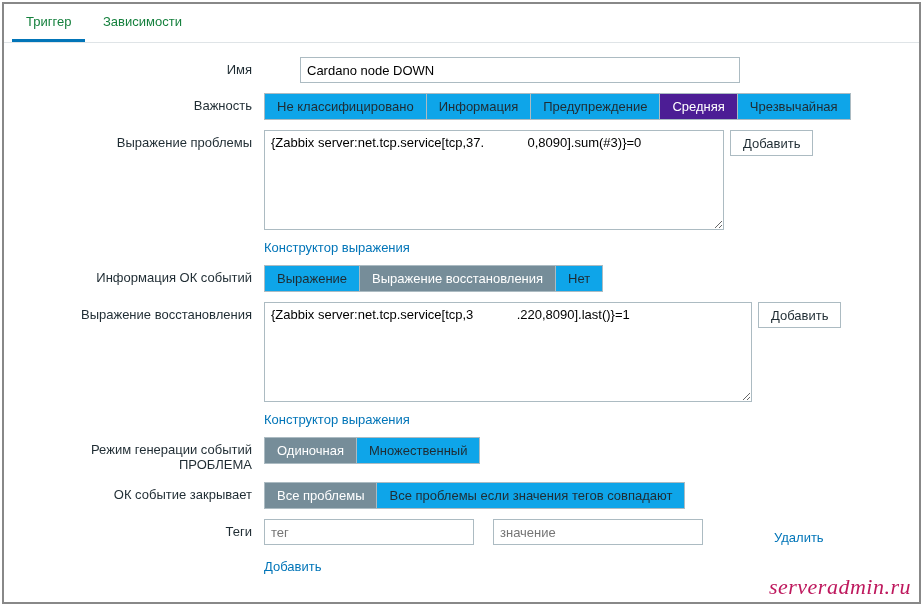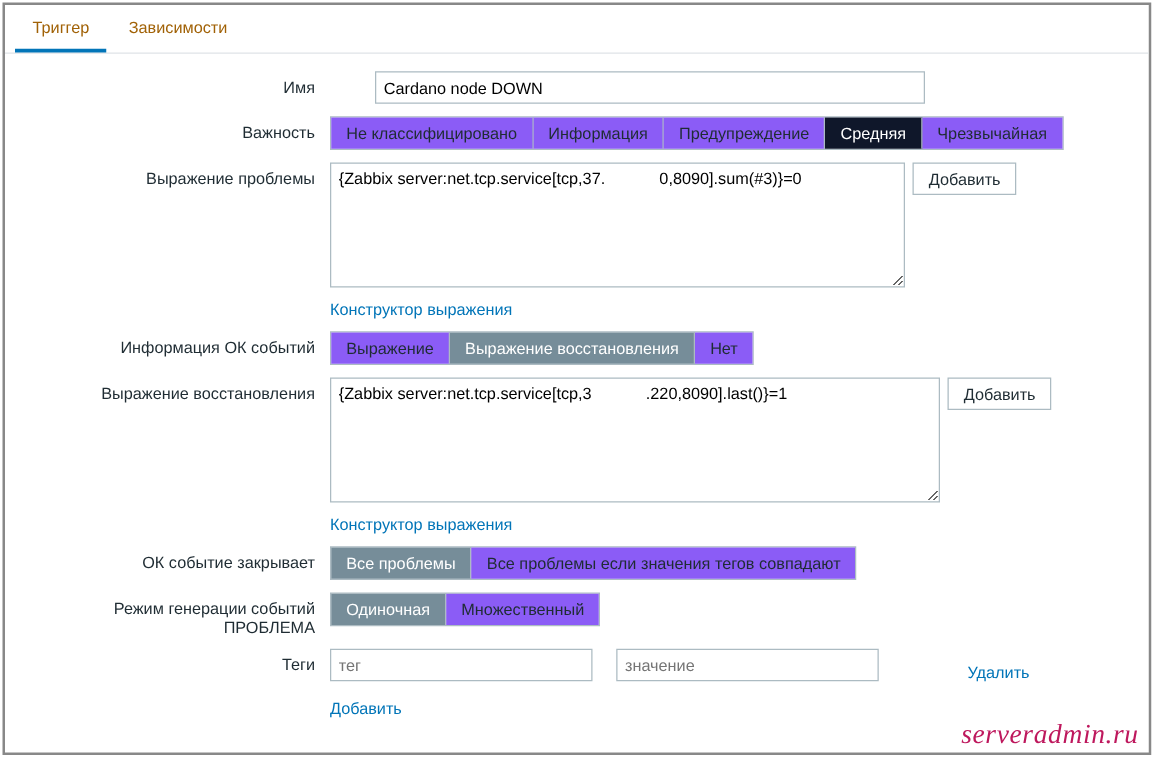--- a/index.html
+++ b/index.html
@@ -19,21 +19,21 @@
   margin: 2px;
   background: #fff;
 }
 .tabs {
   border-bottom: 1px solid #dfe4e7;
   padding: 0 8px;
 }
 .tab {
   display: inline-block;
   padding: 10px 14px;
-  color: #a16207;
+  color: #15803d;
   cursor: pointer;
   border-bottom: 3px solid transparent;
   font-size: 13px;
 }
 .tab.active { border-bottom-color: #0275b8; }
 .form {
   padding: 14px 18px 14px 18px;
 }
 .row {
   display: flex;
@@ -59,29 +59,29 @@
 textarea {
   border: 1px solid #acbbc2;
   padding: 4px 6px;
   font-size: 13px;
   font-family: inherit;
   resize: both;
 }
 .seg { display: inline-flex; border: 1px solid #acbbc2; }
 .seg-item {
   padding: 5px 12px;
-  background: #8b5cf6;
+  background: #0ea5e9;
   border-right: 1px solid #acbbc2;
   cursor: pointer;
   font-size: 13px;
   color: #1f2c33;
 }
 .seg-item:last-child { border-right: none; }
 .seg-item.sel { background: #768d99; color: #fff; }
-.seg-item.sel-orange { background: #0f172a; color: #fff; }
+.seg-item.sel-orange { background: #4c1d95; color: #fff; }
 .btn {
   border: 1px solid #acbbc2;
   background: #fff;
   padding: 4px 12px;
   font-size: 13px;
   cursor: pointer;
   height: 26px;
   color: #1f2c33;
 }
 .link { color: #0275b8; cursor: pointer; font-size: 13px; }
@@ -157,35 +157,35 @@
       <div class="field expr-block">
         <div class="expr-top">
           <textarea style="width: 488px; height: 100px;">{Zabbix server:net.tcp.service[tcp,3            .220,8090].last()}=1</textarea>
           <button class="btn">Добавить</button>
         </div>
         <span class="link" style="margin-top:4px">Конструктор выражения</span>
       </div>
     </div>
 
     <div class="row">
+      <div class="label">Режим генерации событий ПРОБЛЕМА</div>
+      <div class="field">
+        <div class="seg">
+          <span class="seg-item sel">Одиночная</span>
+          <span class="seg-item">Множественный</span>
+        </div>
+      </div>
+    </div>
+
+    <div class="row">
       <div class="label">ОК событие закрывает</div>
       <div class="field">
         <div class="seg">
           <span class="seg-item sel">Все проблемы</span>
           <span class="seg-item">Все проблемы если значения тегов совпадают</span>
-        </div>
-      </div>
-    </div>
-
-    <div class="row">
-      <div class="label">Режим генерации событий ПРОБЛЕМА</div>
-      <div class="field">
-        <div class="seg">
-          <span class="seg-item sel">Одиночная</span>
-          <span class="seg-item">Множественный</span>
         </div>
       </div>
     </div>
 
     <div class="row">
       <div class="label">Теги</div>
       <div class="field" style="flex-direction:column;align-items:flex-start">
         <div style="display:flex;gap:19px;align-items:flex-end">
           <input type="text" style="width: 210px;" placeholder="тег">
           <input type="text" style="width: 210px;" placeholder="значение">

